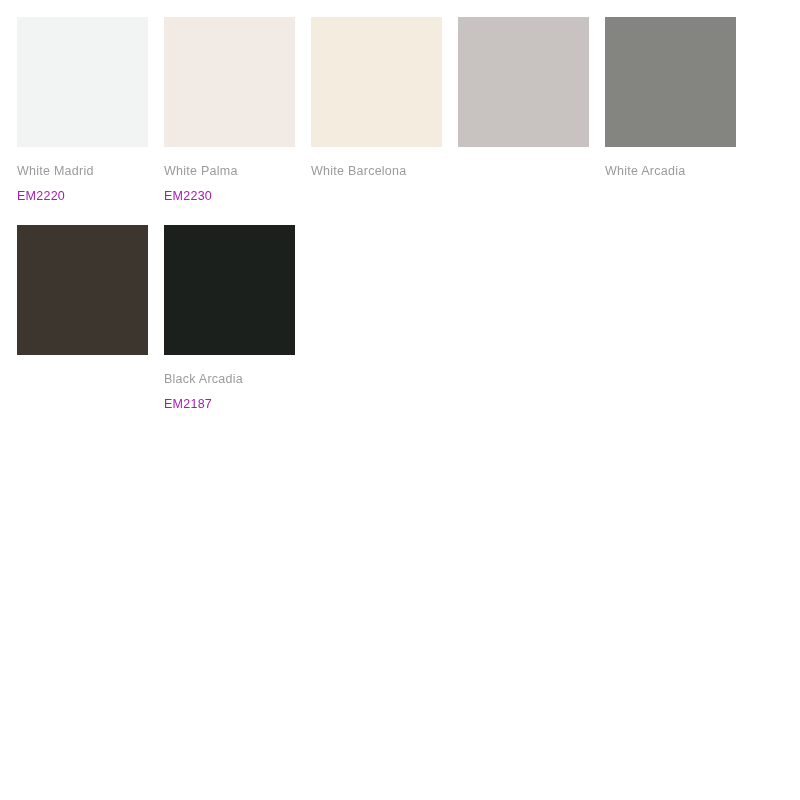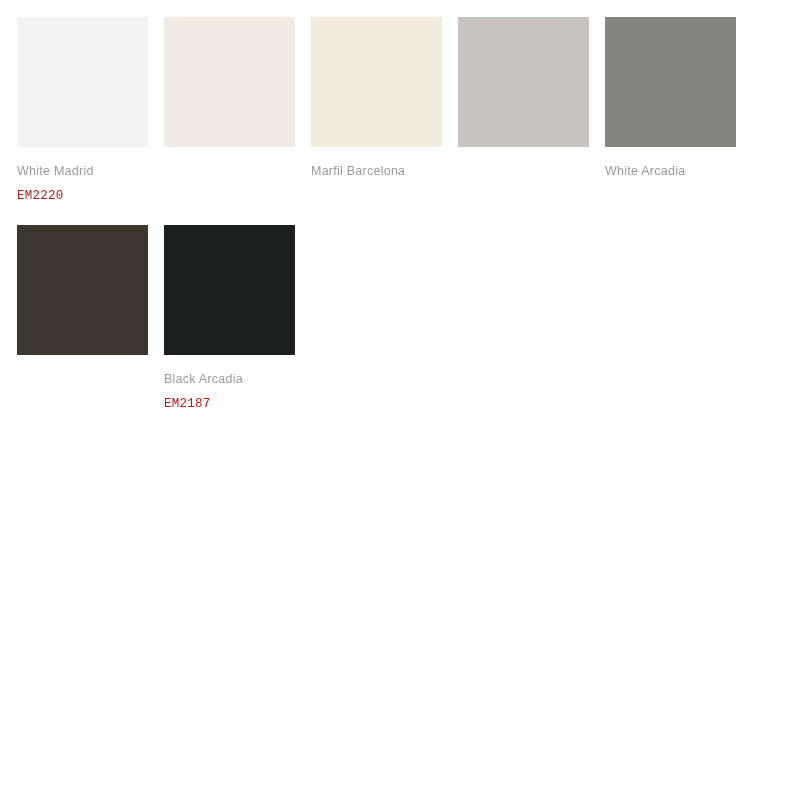--- a/index.html
+++ b/index.html
@@ -54,43 +54,46 @@
     font-family: "Liberation Sans", sans-serif;
     font-size: 12.5px;
     font-weight: 400;
     letter-spacing: 0.25px;
     line-height: 25px;
     color: #9b9b9b;
     white-space: nowrap;
   }
 
   .swatch-code {
-    color: #b91c1c;
-    font-family: Liberation Mono, monospace;
+    color: #a21caf;
   }
 </style>
 </head>
 <body>
 
 <div class="palette">
   <div class="swatch-grid">
       <div class="swatch-card">
         <span class="swatch-chip" style="background-color: rgb(242, 243, 243);"></span>
         <div class="swatch-caption">
           <span class="swatch-name">White Madrid</span>
           <span class="swatch-code">EM2220</span>
         </div>
       </div>
       <div class="swatch-card">
         <span class="swatch-chip" style="background-color: rgb(242, 235, 229);"></span>
+        <div class="swatch-caption">
+          <span class="swatch-name">White Palma</span>
+          <span class="swatch-code">EM2230</span>
+        </div>
       </div>
       <div class="swatch-card">
         <span class="swatch-chip" style="background-color: rgb(244, 236, 223);"></span>
         <div class="swatch-caption">
-          <span class="swatch-name">Marfil Barcelona</span>
+          <span class="swatch-name">White Barcelona</span>
         </div>
       </div>
       <div class="swatch-card">
         <span class="swatch-chip" style="background-color: rgb(200, 195, 193);"></span>
       </div>
       <div class="swatch-card">
         <span class="swatch-chip" style="background-color: rgb(132, 132, 128);"></span>
         <div class="swatch-caption">
           <span class="swatch-name">White Arcadia</span>
         </div>

